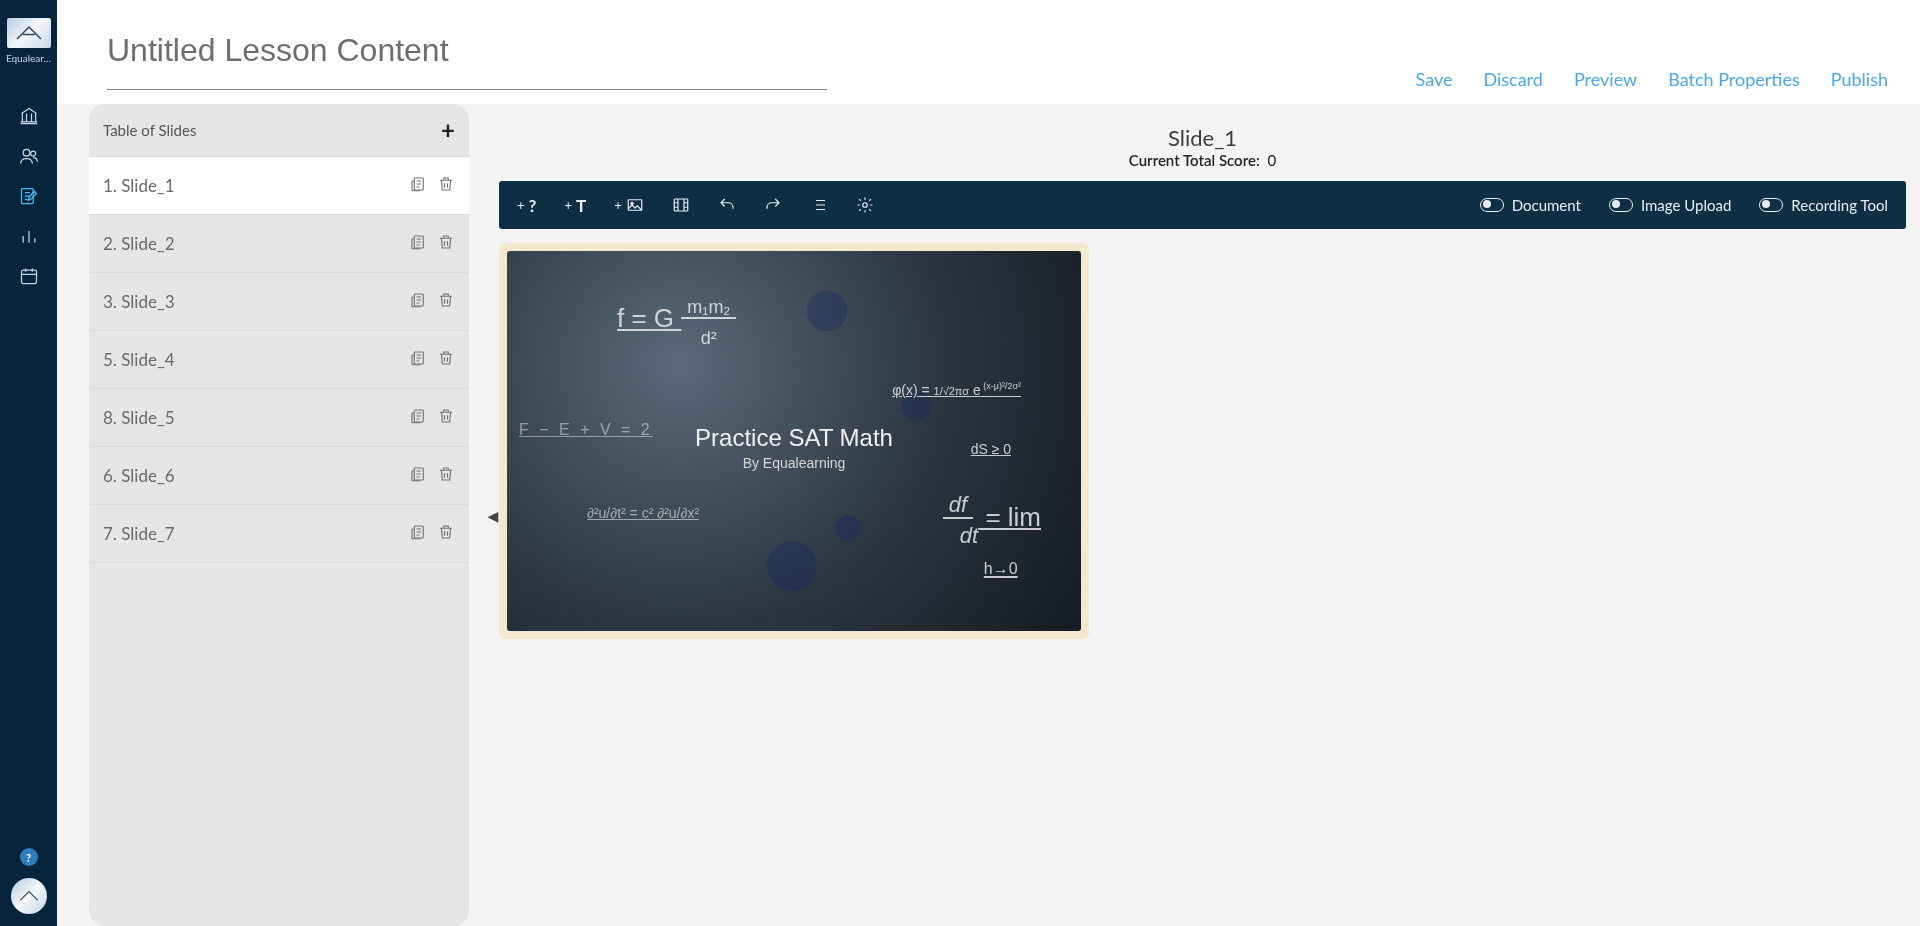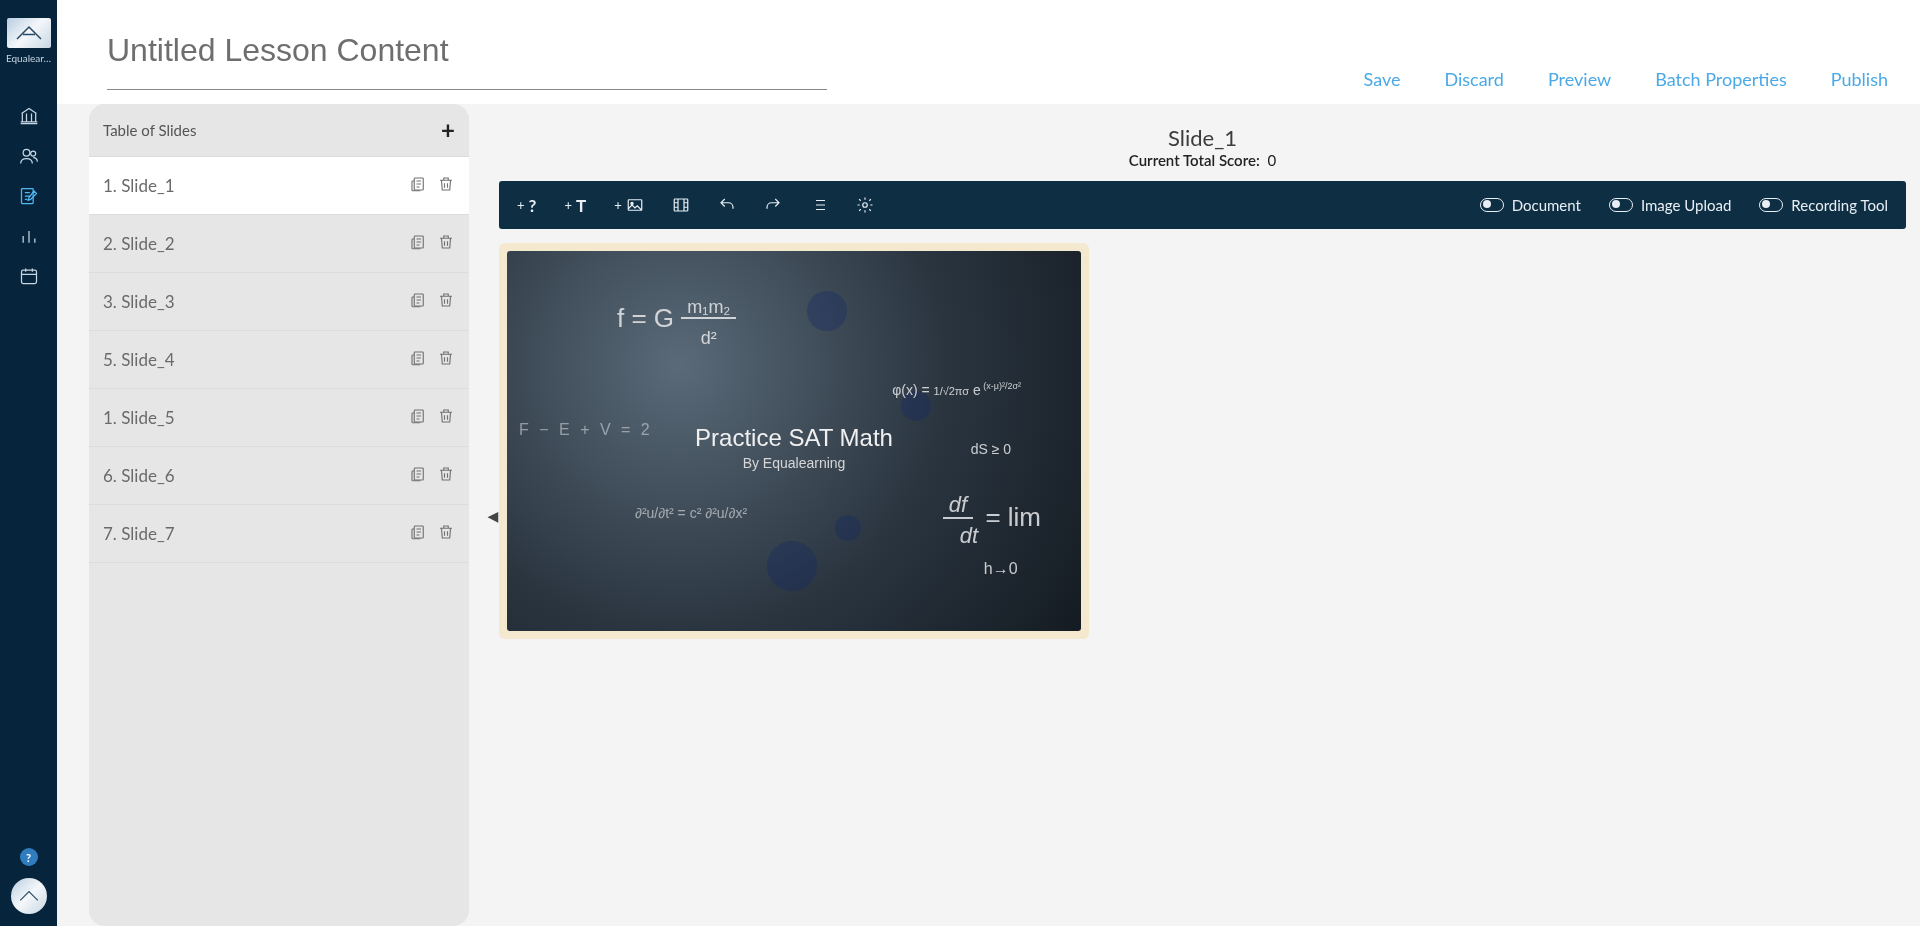--- a/index.html
+++ b/index.html
@@ -58,21 +58,21 @@
     background:#fff;
     padding: 32px 32px 14px 50px;
     display:flex; align-items:flex-end; gap:40px;
   }
   .title-input {
     border:none; border-bottom:1px solid #888; outline:none;
     font-size: 32px; font-weight:300; color:#6e6e6e;
     width: 720px; padding-bottom:20px;
     background:transparent;
   }
-  .top-actions { margin-left:auto; display:flex; gap:44px; }
+  .top-actions { margin-left:auto; display:flex; gap:31px; }
   .top-actions .act {
     color:#4aa9e6; font-size:18px; cursor:pointer;
   }
 
   
   .content-row { flex:1; display:flex; overflow:hidden; }
 
   
   .slide-panel {
     width: 380px; background:#e6e6e6; margin:0 18px 0 32px; border-radius:16px;
@@ -137,34 +137,34 @@
     width:590px; background:#f4e9cf; border-radius:6px; padding:8px;
   }
   .chalkboard {
     width:100%; height:380px; border-radius:3px;
     background: radial-gradient(circle at 30% 30%, #5a6a78 0%, #2a3540 55%, #141b22 100%);
     position:relative; overflow:hidden;
     color:#e6e8ea;
     font-family: "Comic Sans MS", cursive, sans-serif;
   }
   .chalkboard .scribble {
-    position:absolute; color:rgba(230,232,234,0.85); white-space:nowrap;
+    position:absolute; color:rgba(230,232,234,0.85); white-space:nowrap;text-decoration:underline;
   }
   .chalkboard .s1 { top:38px; left:110px; font-size:26px; }
   .chalkboard .s1 .frac { display:inline-block; text-align:center; vertical-align:middle; }
   .chalkboard .s1 .frac .top { border-bottom:2px solid rgba(230,232,234,0.85); font-size:18px; padding:0 6px; }
   .chalkboard .s1 .frac .bot { font-size:18px; }
   .chalkboard .s2 { top:130px; right:60px; font-size:14px; }
   .chalkboard .s3 { bottom:50px; right:40px; font-size:26px; }
   .chalkboard .s3 .frac { display:inline-block; text-align:center; vertical-align:middle; }
   .chalkboard .s3 .frac .top { border-bottom:2px solid rgba(230,232,234,0.85); font-size:22px; padding:0 6px; font-style:italic; }
   .chalkboard .s3 .frac .bot { font-size:22px; font-style:italic;margin-left:22px; }
   .chalkboard .s4 { top:190px; right:70px; font-size:14px; }
   .chalkboard .s5 { top:170px; left:12px; font-size:16px; letter-spacing:3px; opacity:0.6; }
-  .chalkboard .s6 { bottom:110px; left:80px; font-size:14px; opacity:0.7;margin-left:48px; }
+  .chalkboard .s6 { bottom:110px; left:80px; font-size:14px; opacity:0.7; }
   .chalkboard .title-text {
     position:absolute; top:50%; left:50%; transform:translate(-50%,-60%);
     font-family: "Segoe UI", sans-serif; font-size:24px; color:#f0f0f0;
   }
   .chalkboard .subtitle-text {
     position:absolute; top:50%; left:50%; transform:translate(-50%,14px);
     font-family: "Segoe UI", sans-serif; font-size:14px; color:#d6d6d6;
   }
   .chalkboard .blot {
     position:absolute; border-radius:50%; background:rgba(20,40,100,0.35);
@@ -286,21 +286,21 @@
                   <rect x="7" y="4" width="12" height="16" rx="1"></rect>
                   <path d="M7 8H5a1 1 0 00-1 1v11a1 1 0 001 1h10"></path>
                   <path d="M10 8h6M10 12h6M10 16h4"></path>
                 </svg></span>
               <span><svg viewBox="0 0 24 24">
                   <path d="M4 7h16M9 7V4h6v3M6 7l1 13h10l1-13M10 11v6M14 11v6"></path>
                 </svg></span>
             </div>
           </div>
           <div class="slide-item">
-            <div class="label">1. Slide_5</div>
+            <div class="label">8. Slide_5</div>
             <div class="icons">
               <span><svg viewBox="0 0 24 24">
                   <rect x="7" y="4" width="12" height="16" rx="1"></rect>
                   <path d="M7 8H5a1 1 0 00-1 1v11a1 1 0 001 1h10"></path>
                   <path d="M10 8h6M10 12h6M10 16h4"></path>
                 </svg></span>
               <span><svg viewBox="0 0 24 24">
                   <path d="M4 7h16M9 7V4h6v3M6 7l1 13h10l1-13M10 11v6M14 11v6"></path>
                 </svg></span>
             </div>

